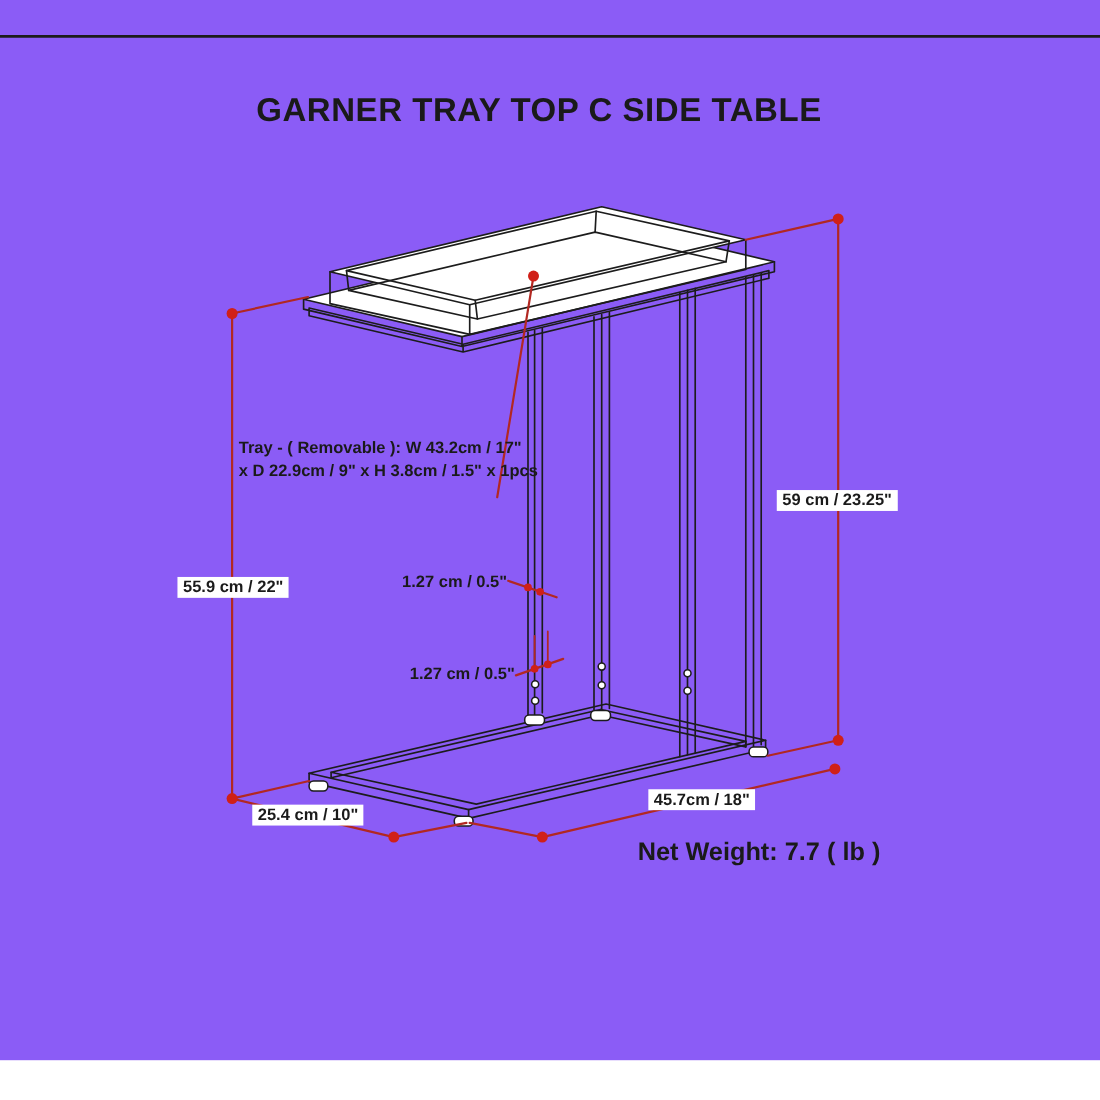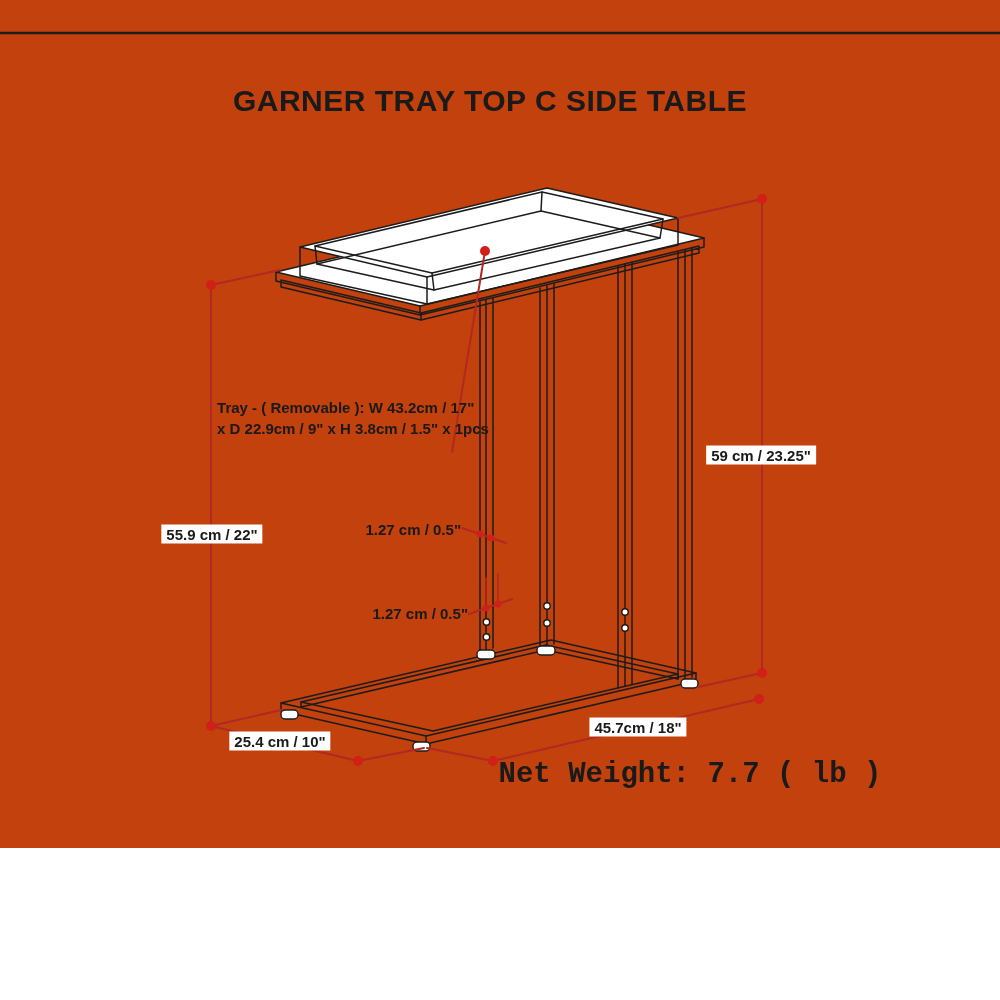--- a/index.html
+++ b/index.html
@@ -1,19 +1,19 @@
 <!DOCTYPE html>
 <html><head>
 <meta charset="utf-8">
 <style>
   html,body{margin:0;padding:0;background:#ffffff;}
   #stage{
     position:relative;
-    width:1000px;height:848px;
-    background:#c2410c;
+    width:1000px;height:964px;
+    background:#8b5cf6;
     font-family:"Liberation Sans", sans-serif;
     overflow:hidden;
   }
   #diagram-svg{position:absolute;left:0;top:0;width:1000px;height:1000px;}
   .lbl{
     position:absolute;
     color:#1a1a1a;
     font-weight:bold;
     white-space:nowrap;
   }
@@ -32,23 +32,22 @@
   }
   .dim.rightedge{
     transform:translate(-100%,-50%);
   }
   .traylbl{
     font-size:15px;
     line-height:21px;
     transform:translateX(-50%);
   }
   .netweight{
-    font-size:29px;
+    font-size:23px;
     transform:translate(-50%,-50%);
-    font-family:Liberation Mono, monospace;
   }
 </style>
 </head>
 <body>
 
 <div id="stage">
 
   <svg id="diagram-svg" viewBox="0 0 1000 1000" xmlns="http://www.w3.org/2000/svg">
 
     <g>

